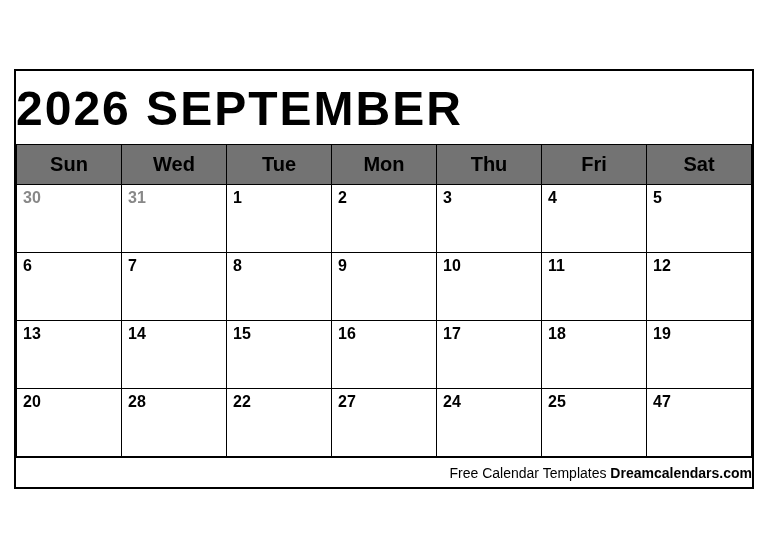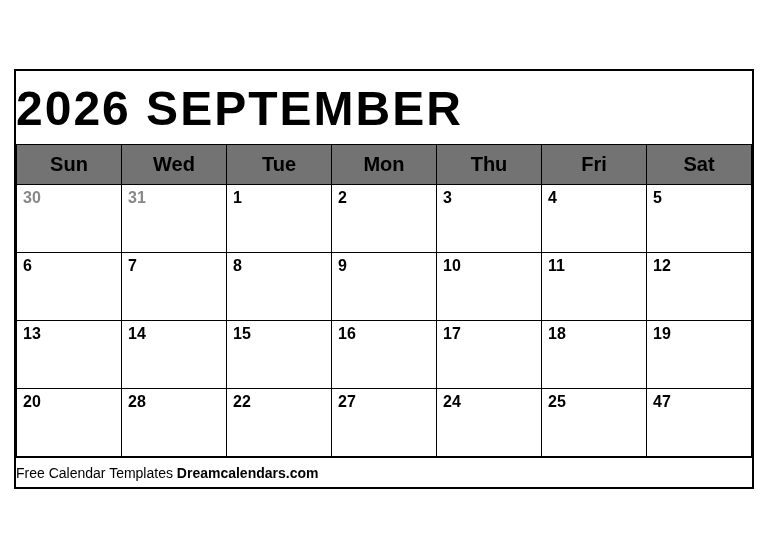--- a/index.html
+++ b/index.html
@@ -56,21 +56,21 @@
       padding: 4px 6px;
       font-size: 16px;
       font-weight: bold;
     }
 
     .calendar-grid td.other-month {
       color: #888;
     }
 
     .footer {
-      text-align: left;
+      text-align: right;
       padding: 7px 0 6px;
       font-size: 14px;
       border-top: 1.5px solid #000;
       font-family: Arial, sans-serif;
     }
 
     .footer-brand {
       font-weight: bold;
     }
   </style>

